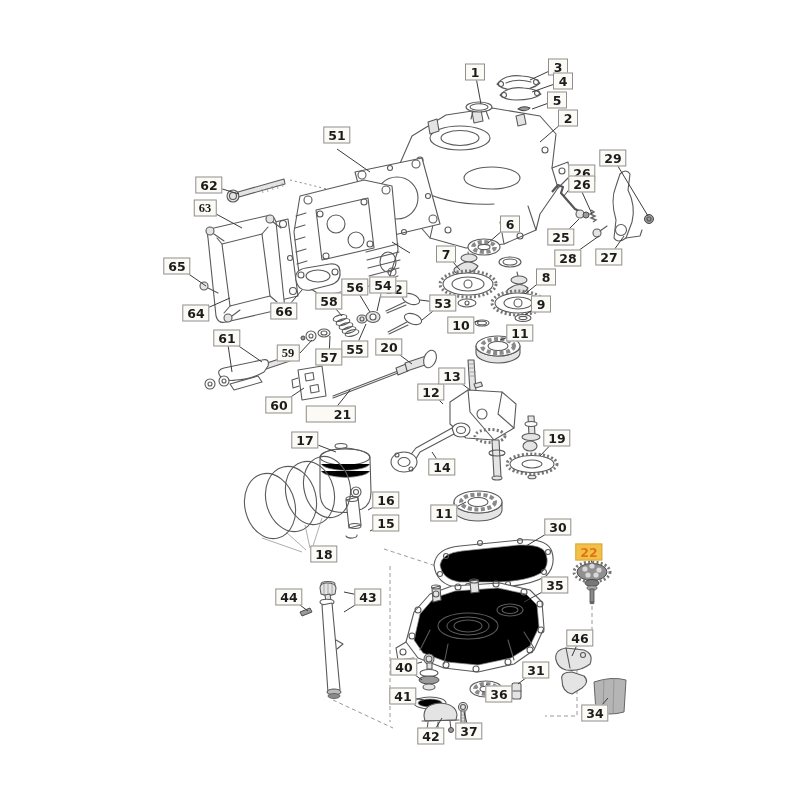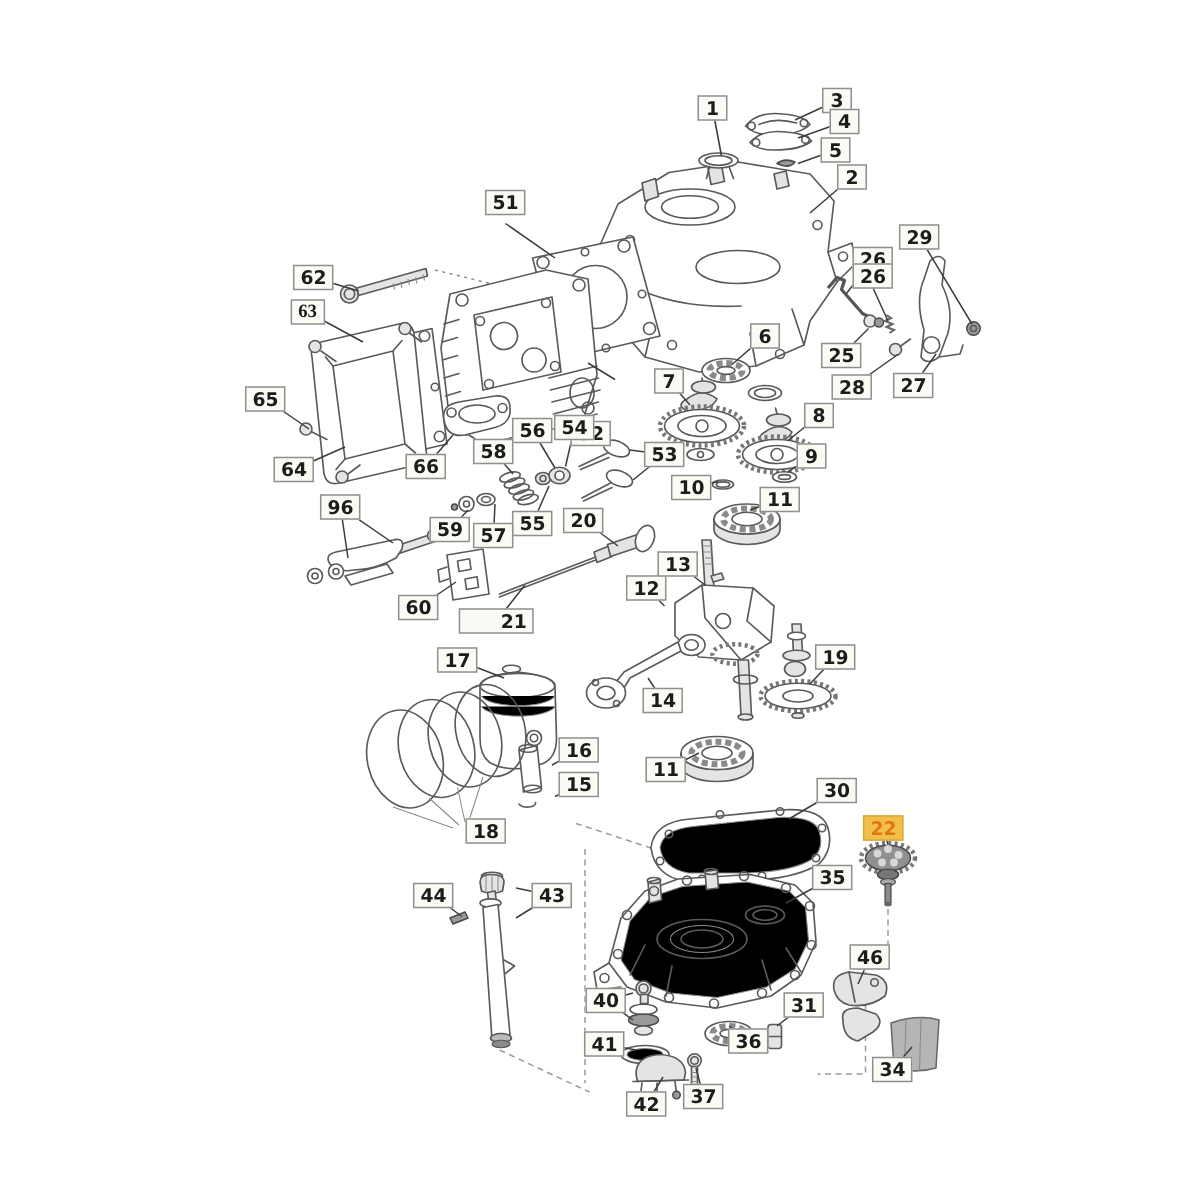--- a/index.html
+++ b/index.html
@@ -533,23 +533,23 @@
       <div class="plabel" style="left: 368px; top: 597px;">43</div>
       <div class="plabel" style="left: 289px; top: 597px;">44</div>
       <div class="plabel" style="left: 337px; top: 135px;">51</div>
       <div class="plabel" style="left: 394px; top: 253px; margin-top: 36px;">52</div>
       <div class="plabel" style="left: 443px; top: 303px;">53</div>
       <div class="plabel" style="left: 383px; top: 285px;">54</div>
       <div class="plabel" style="left: 355px; top: 349px;">55</div>
       <div class="plabel" style="left: 355px; top: 287px;">56</div>
       <div class="plabel" style="left: 329px; top: 357px;">57</div>
       <div class="plabel" style="left: 329px; top: 301px;">58</div>
-      <div class="plabel" style="left: 300px; top: 353px;">59</div>
+      <div class="plabel" style="left: 288px; top: 353px; font-family: Liberation Serif, serif;">59</div>
       <div class="plabel" style="left: 279px; top: 405px;">60</div>
-      <div class="plabel" style="left: 227px; top: 338px;">96</div>
+      <div class="plabel" style="left: 227px; top: 338px;">61</div>
       <div class="plabel" style="left: 209px; top: 185px;">62</div>
       <div class="plabel" style="left: 205px; top: 208px; font-family: Liberation Serif, serif;">63</div>
       <div class="plabel" style="left: 196px; top: 313px;">64</div>
       <div class="plabel" style="left: 177px; top: 266px;">65</div>
       <div class="plabel" style="left: 284px; top: 311px;">66</div>
       <div class="plabel" style="left: 444px; top: 513px;">11</div>
     </div>
 </div>
 
 </body></html>

